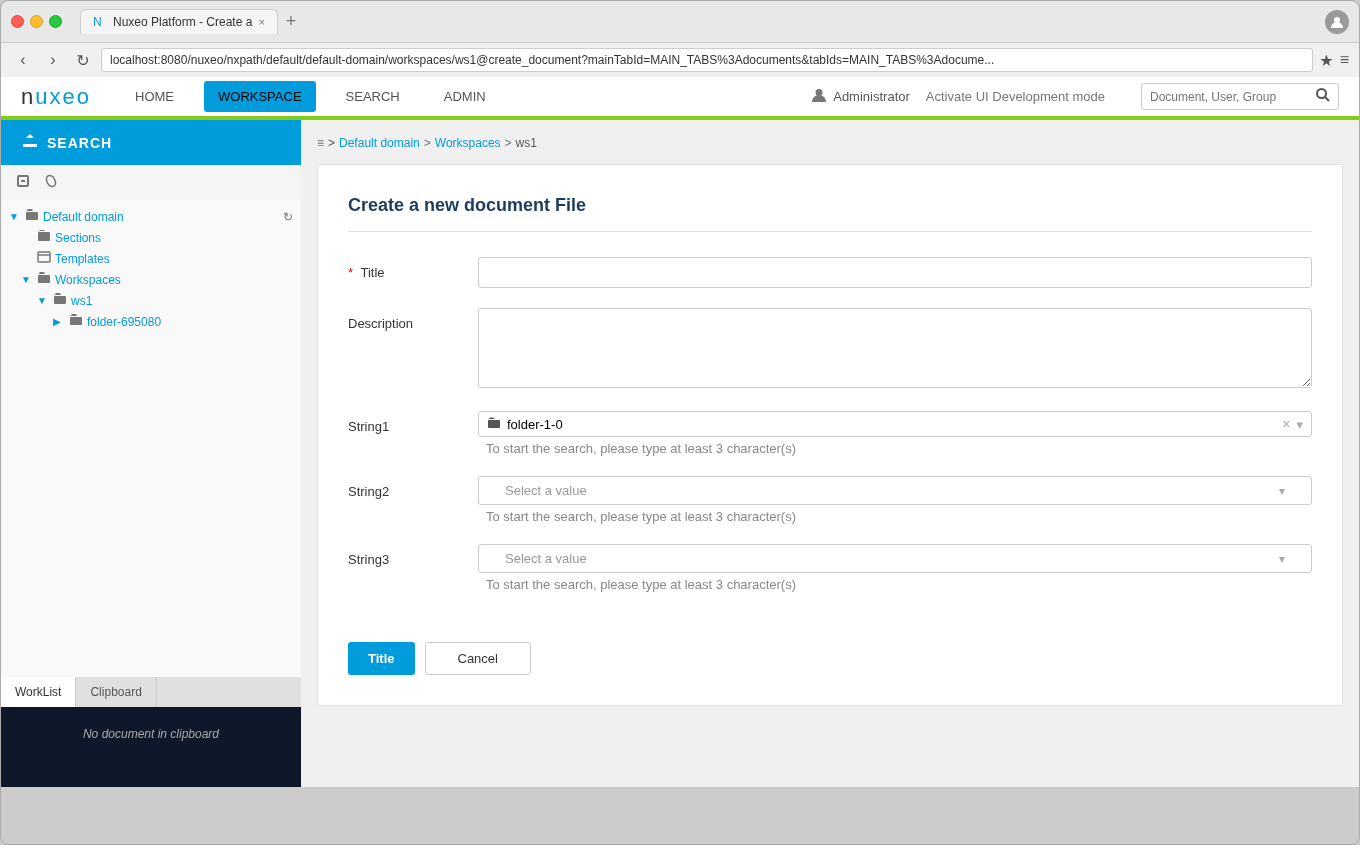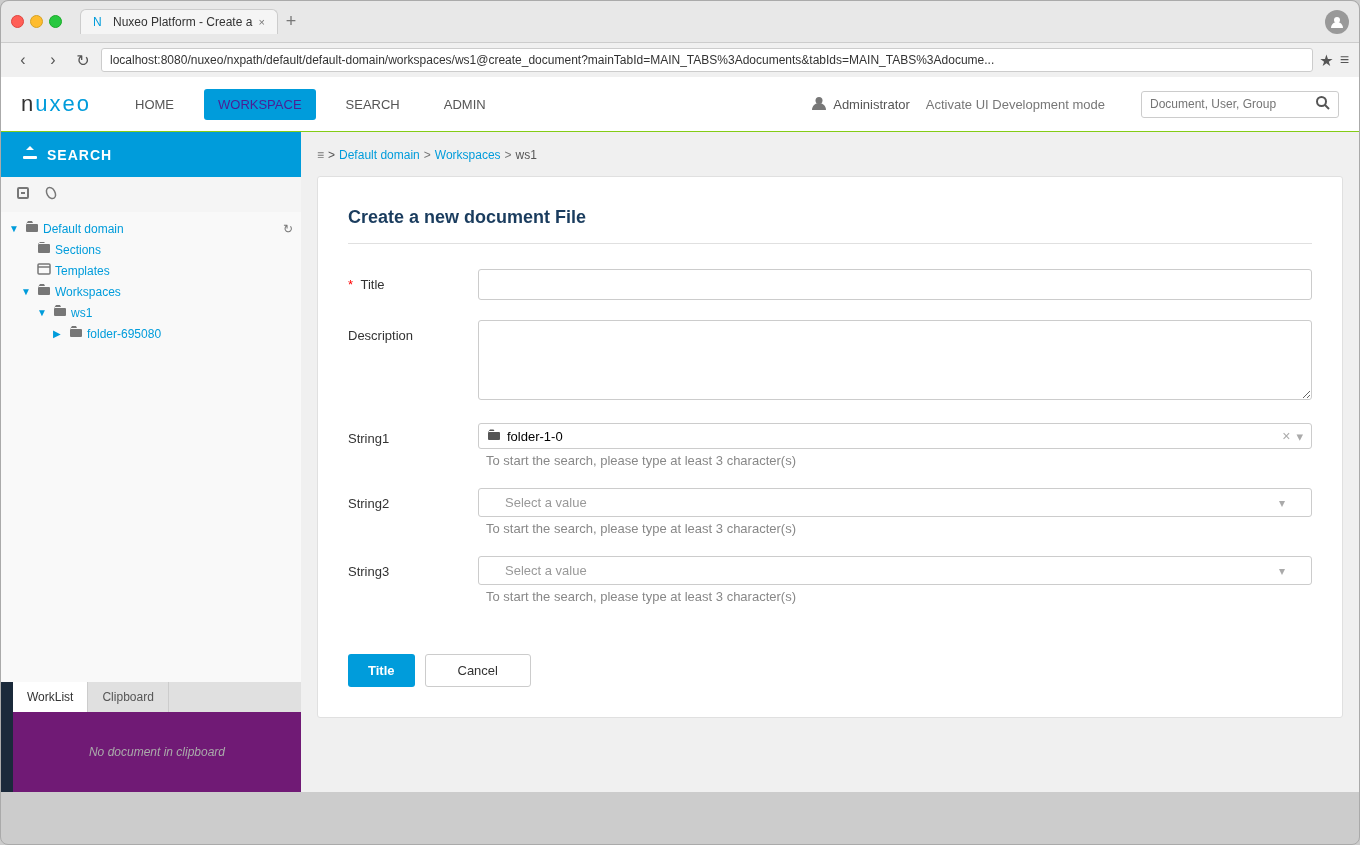--- a/index.html
+++ b/index.html
@@ -113,22 +113,22 @@
       display: flex;
       flex-direction: column;
     }
 
     
     .top-nav {
       background: white;
       display: flex;
       align-items: center;
       padding: 0 20px;
-      height: 55px;
-      border-bottom: 1px solid #84cc16;
+      height: 43px;
+      border-bottom: 4px solid #84cc16;
     }
     .nuxeo-logo {
       display: flex;
       align-items: center;
       margin-right: 30px;
     }
     .logo-text {
       font-size: 22px;
       font-weight: 300;
       color: #333;
@@ -148,21 +148,21 @@
     .nav-link {
       padding: 8px 14px;
       font-size: 13px;
       color: #555;
       cursor: pointer;
       text-decoration: none;
       font-weight: normal;
     }
     .nav-link.active {
       background: #009cdb;
-      color: #4c1d95;
+      color: #000000;
       border-radius: 3px;
     }
     .nav-separator { flex: 1; }
     .nav-user {
       display: flex;
       align-items: center;
       gap: 6px;
       color: #555;
       font-size: 13px;
       cursor: pointer;
@@ -266,43 +266,42 @@
       font-size: 12px;
       cursor: pointer;
     }
     .indent-1 { padding-left: 20px; }
     .indent-2 { padding-left: 36px; }
     .indent-3 { padding-left: 52px; }
 
     
     .worklist-area {
       background: #f0f0f0;
-      margin-left: 12px;
     }
     .worklist-tabs {
       display: flex;
       background: #e0e0e0;
     }
     .worklist-tab {
       padding: 8px 14px;
       font-size: 12px;
       color: #555;
       cursor: pointer;
       border-right: 1px solid #ccc;
     }
     .worklist-tab.active {
       background: white;
       color: #333;
     }
     .worklist-content {
-      background: #701a75;
+      background: #0f172a;
       padding: 20px;
       min-height: 80px;
       display: flex;
-      align-items: center;
+      align-items: flex-start;
       justify-content: center;
     }
     .no-document-text {
       color: #aaa;
       font-size: 12px;
       font-style: italic;
     }
 
     
     .content-area {

